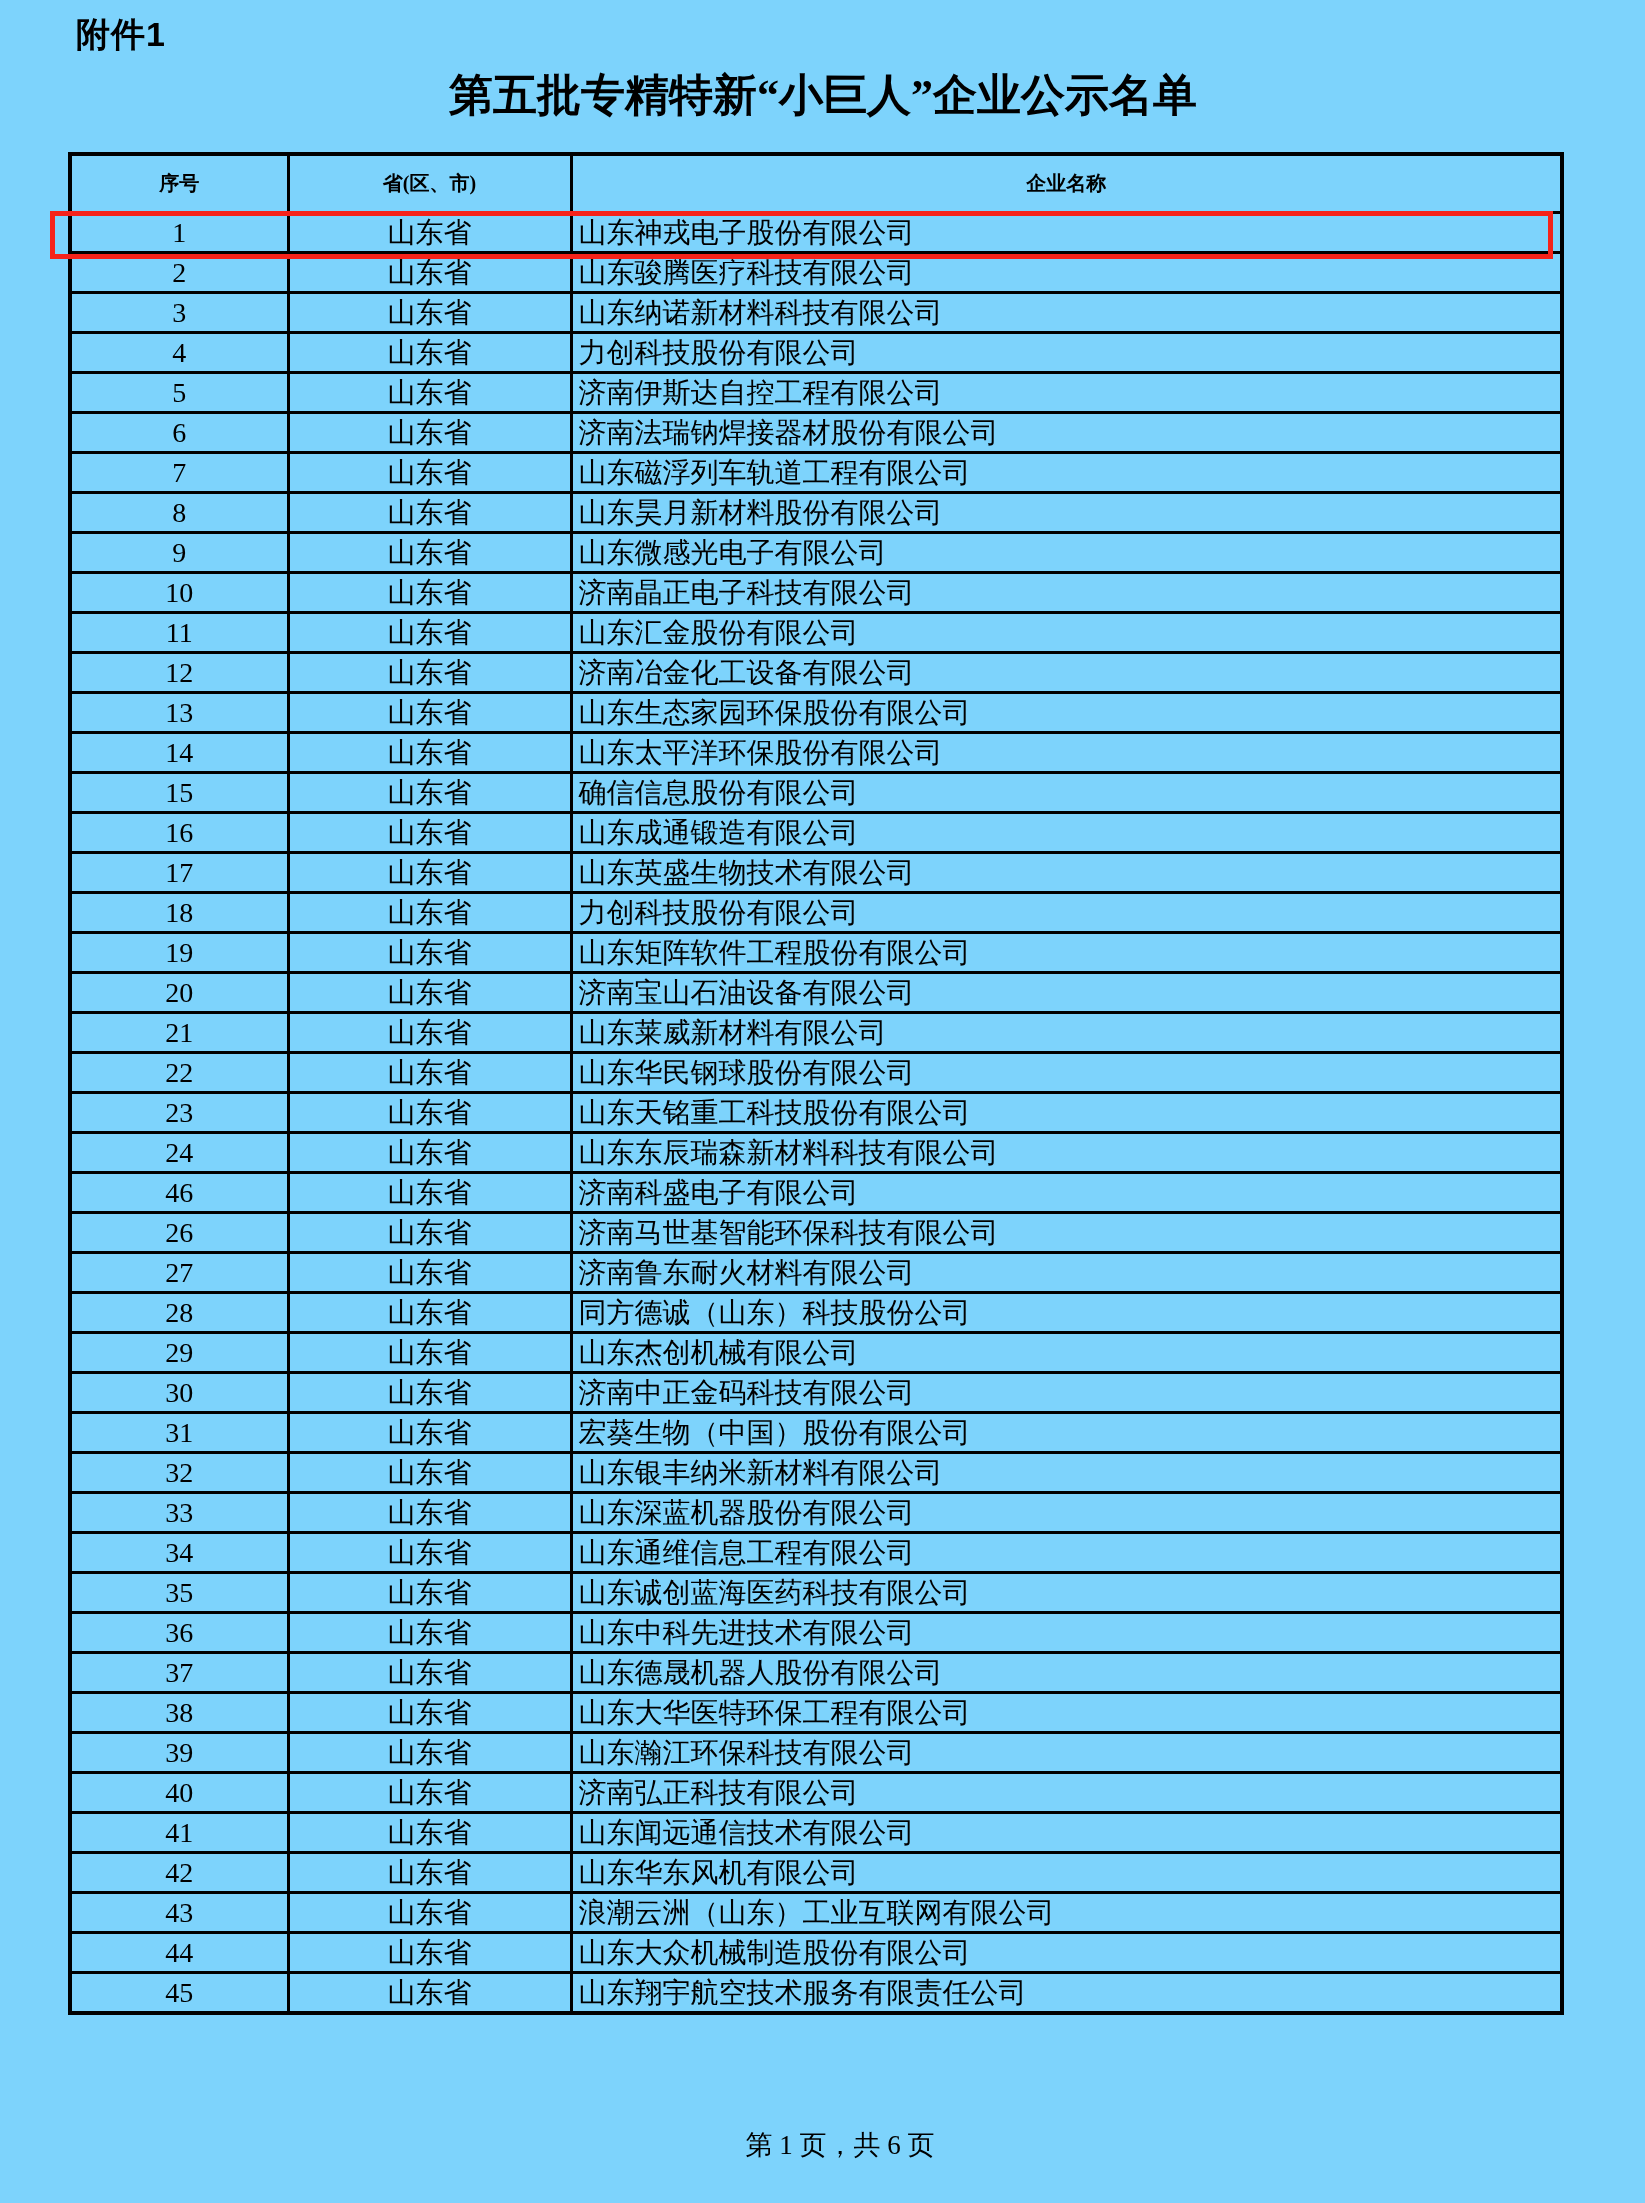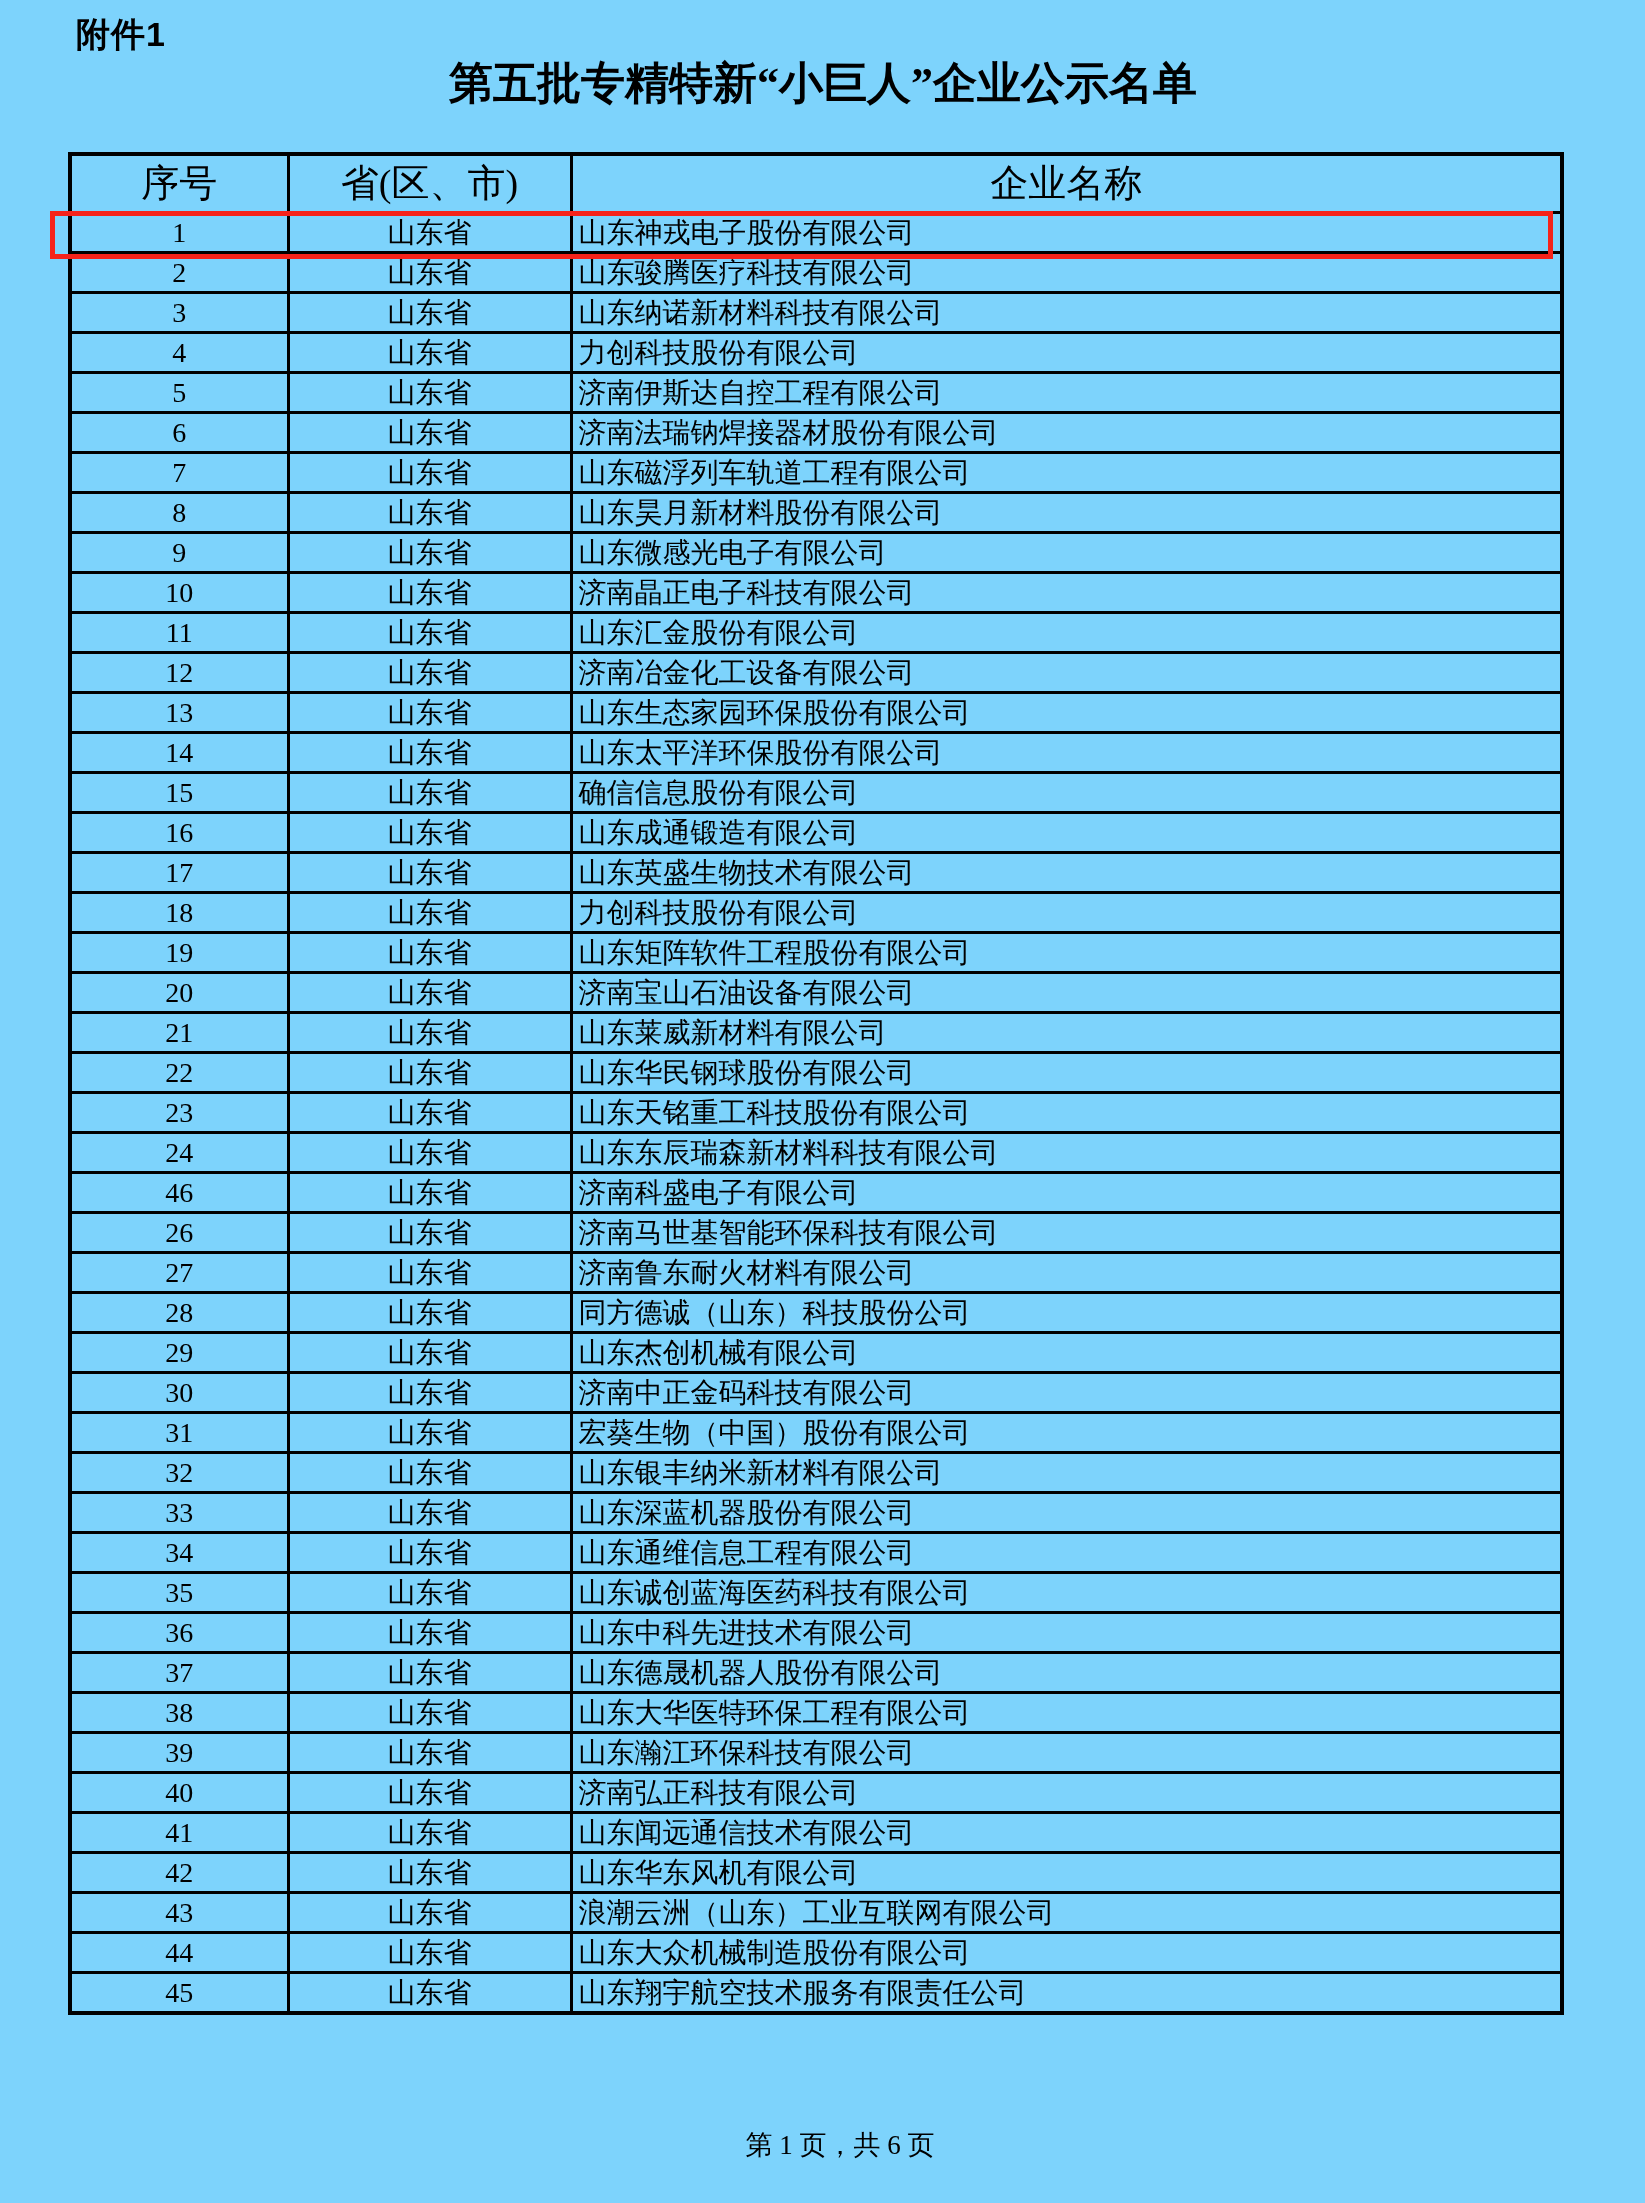--- a/index.html
+++ b/index.html
@@ -27,21 +27,21 @@
     font-family: "Liberation Sans", "DejaVu Sans", sans-serif;
     font-weight: bold;
     font-size: 34px;
     letter-spacing: 1px;
   }
   .title {
     position: absolute;
     left: 0;
     right: 0;
     top: 50px;
-    margin: 4px;
+    margin: 16px;
     text-align: center;
     font-size: 44px;
     font-weight: bold;
     font-family: "Liberation Serif", "DejaVu Serif", serif;
   }
   .table-wrap {
     position: absolute;
     left: 68px;
     top: 152px;
     width: 1492px;
@@ -54,22 +54,22 @@
   }
   .company-table th,
   .company-table td {
     border: 3px solid #000;
     overflow: hidden;
     white-space: nowrap;
     padding: 0;
   }
   .company-table th {
     height: 55px;
-    font-size: 38px;
-    font-weight: normal;
+    font-size: 20px;
+    font-weight: bold;
     text-align: center;
   }
   .company-table td {
     height: 37px;
     font-size: 28px;
     line-height: 34px;
     text-align: center;
   }
   .company-table td.c-comp {
     text-align: left;

